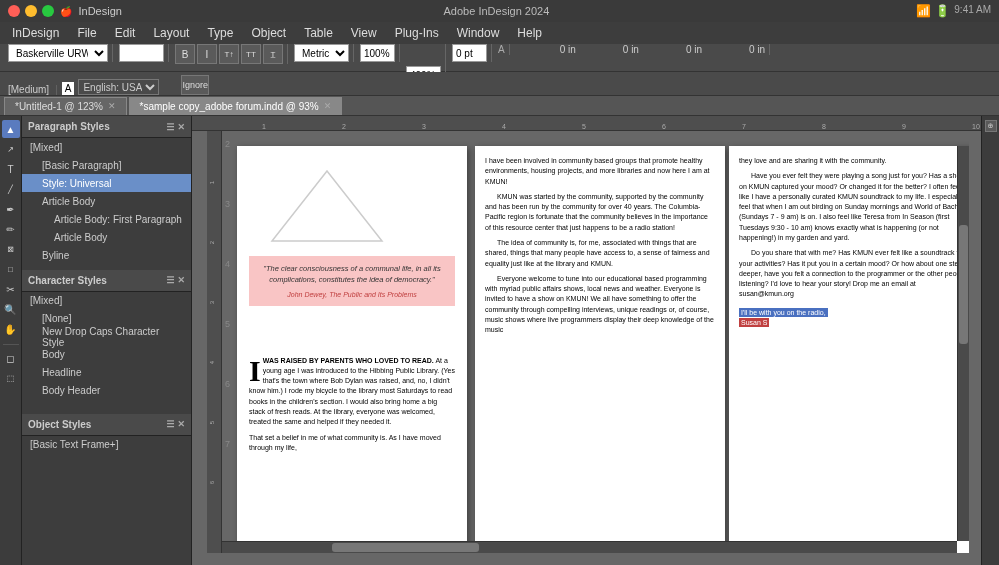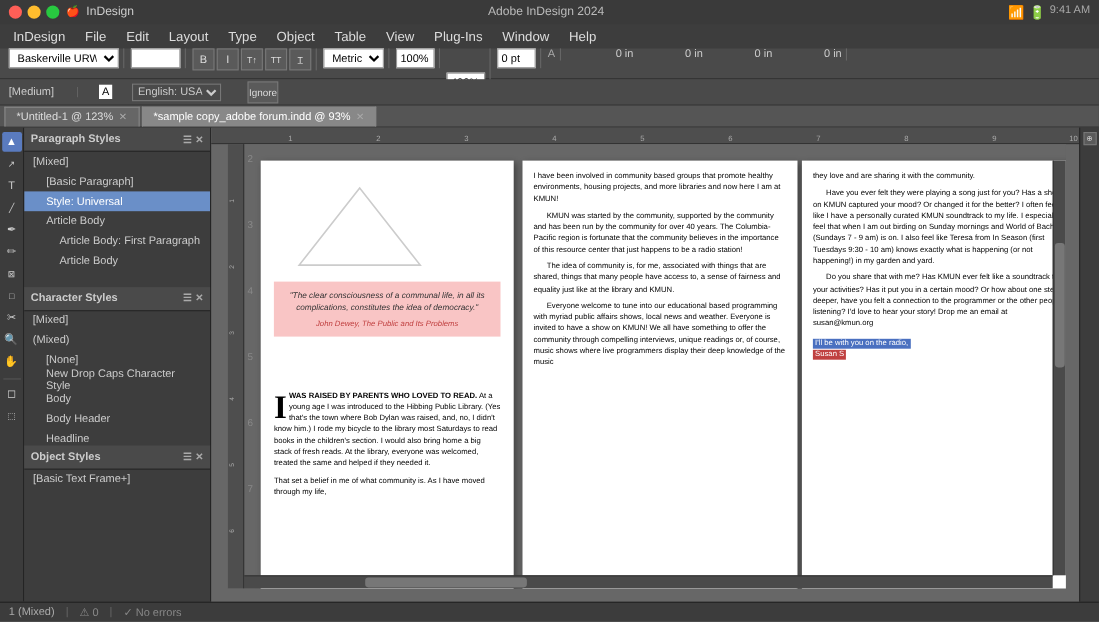--- a/index.html
+++ b/index.html
@@ -83,23 +83,23 @@
       align-items: center;
       justify-content: center;
     }
     .toolbar-label { color: #ccc; font-size: 10px; white-space: nowrap; padding-left: 44px; }
 
     
     .toolbar2 {
       height: 24px;
       background: #4a4a4a;
       display: flex;
-      align-items: center;
+      align-items: flex-end;
       padding: 0 4px;
-      gap: 16px;
+      gap: 2px;
       border-bottom: 1px solid #333;
     }
 
     
     .tabbar {
       height: 20px;
       background: #555;
       display: flex;
       align-items: center;
       padding: 0 4px;
@@ -350,21 +350,21 @@
     </div>
   </div>
 
   <div class="toolbar2">
     <span style="color:#ccc; font-size:10px; padding: 0 4px;">[Medium]</span>
     <span style="color:#666; font-size:10px;">|</span>
     <span style="background:#fff; padding: 1px 3px; font-size:10px; color:#000; margin: 0 2px;">A</span>
     <select style="height:16px; background:#4a4a4a; border:1px solid #777; color:#ccc; font-size:10px;">
       <option>English: USA</option>
     </select>
-    <button class="toolbar-btn" style="margin-left:8px; font-size:9px;">Ignore</button>
+    <button class="toolbar-btn" style="margin-left:20px; font-size:9px;">Ignore</button>
   </div>
 
   <div class="tabbar">
     <div class="tab">
       <span>*Untitled-1 @ 123%</span>
       <span class="tab-close">✕</span>
     </div>
     <div class="tab active">
       <span>*sample copy_adobe forum.indd @ 93%</span>
       <span class="tab-close">✕</span>
@@ -411,51 +411,51 @@
         </div>
         <div class="panel-item indented">
           <span>Article Body</span>
         </div>
         <div class="panel-item indented2">
           <span>Article Body: First Paragraph</span>
         </div>
         <div class="panel-item indented2">
           <span>Article Body</span>
         </div>
+        <div class="panel-item indented">
+          <span>Byline</span>
+        </div>
 
       </div>
 
       <div class="panel-header" style="margin-top:2px;">
         <span>Character Styles</span>
         <div class="panel-header-icons">
           <span class="panel-icon">☰</span>
           <span class="panel-icon">✕</span>
         </div>
       </div>
       <div class="panel-content" style="max-height:120px;">
         <div class="panel-item">
           <span>[Mixed]</span>
         </div>
-        <div class="panel-item">
-          <span>(Mixed)</span>
-        </div>
         <div class="panel-item indented">
           <span>[None]</span>
         </div>
         <div class="panel-item indented">
           <span>New Drop Caps Character Style</span>
         </div>
         <div class="panel-item indented">
           <span>Body</span>
         </div>
         <div class="panel-item indented">
+          <span>Headline</span>
+        </div>
+        <div class="panel-item indented">
           <span>Body Header</span>
-        </div>
-        <div class="panel-item indented">
-          <span>Headline</span>
         </div>
 
       </div>
 
       <div class="panel-header" style="margin-top:2px;">
         <span>Object Styles</span>
         <div class="panel-header-icons">
           <span class="panel-icon">☰</span>
           <span class="panel-icon">✕</span>
         </div>
@@ -565,21 +565,14 @@
       </div>
 
     </div>
 
     <div class="right-panel" style="display:flex; flex-direction:column; align-items:center; padding:4px 0; gap:3px;">
       <div style="width:12px; height:12px; background:#5a5a5a; border:1px solid #777; cursor:pointer; font-size:7px; color:#ccc; display:flex; align-items:center; justify-content:center;">⊕</div>
     </div>
 
   </div>
 
-  <div class="statusbar">
-    <span>1 (Mixed)</span>
-    <span style="color:#666;">|</span>
-    <span style="color:#888;">⚠ 0</span>
-    <span style="color:#666;">|</span>
-    <span style="color:#888;">✓ No errors</span>
-  </div>
 
 </div>
 
 </body></html>

